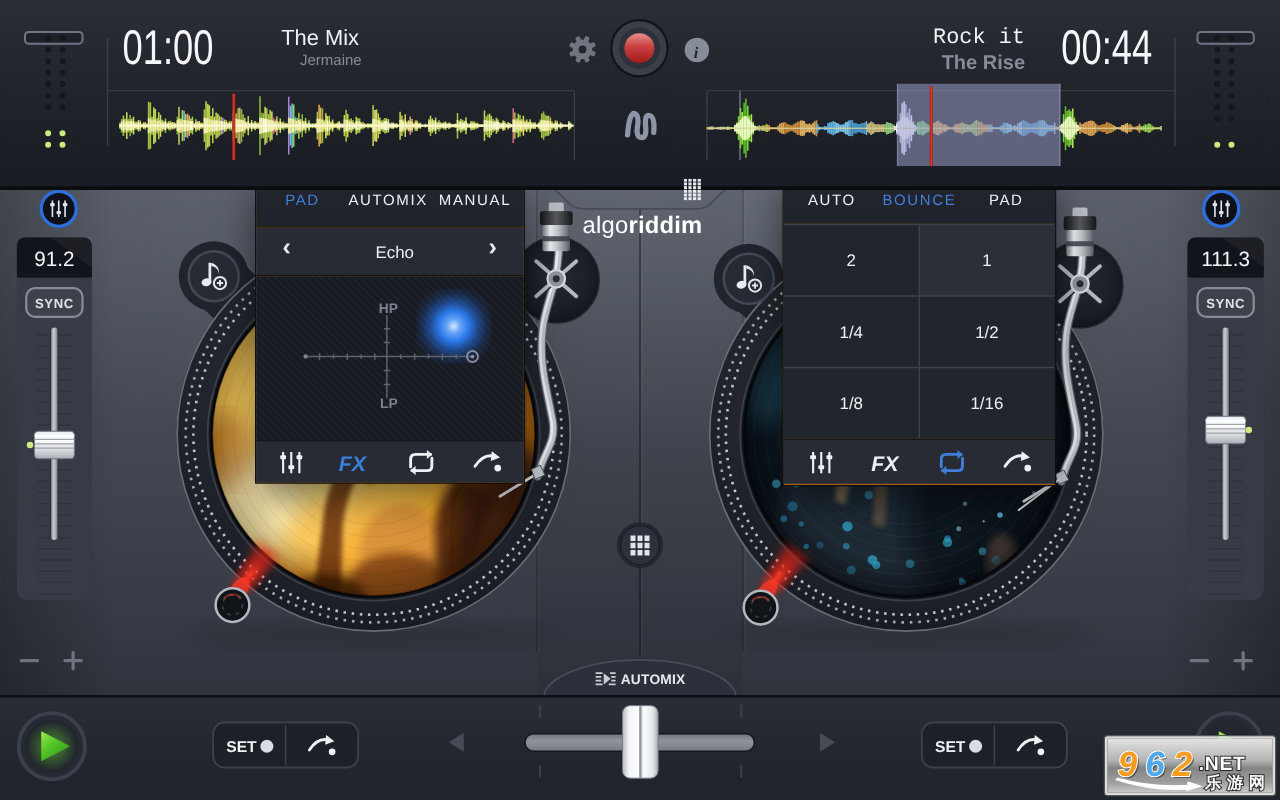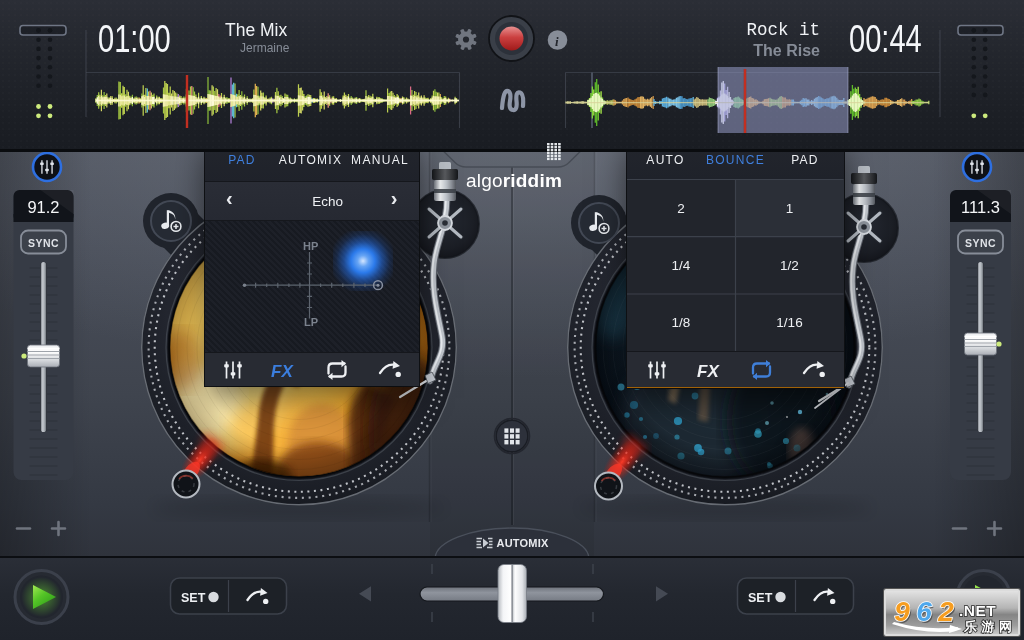--- a/index.html
+++ b/index.html
@@ -514,21 +514,21 @@
 </svg>
 
 <div class="abs panel" style="left:205px;top:138px;width:213.5px;height:248px;">
   <div class="tabrow" style="position:relative;">
     <div class="tab tabblue abs" style="left:0;width:74px;top:15px;">PAD</div>
     <div class="tab abs" style="left:69px;width:73px;top:15px;">AUTOMIX</div>
     <div class="tab abs" style="left:142px;width:66px;top:15px;">MANUAL</div>
   </div>
   <div style="position:relative;height:40px;background:linear-gradient(180deg,#2a2d36,#262932);border-top:1px solid #15171c;border-bottom:1px solid #15171c;">
     <div class="abs" style="left:21px;top:5px;color:#e8eaee;font-size:20px;font-weight:bold;">‹</div>
-    <div class="abs" style="left:16px;width:100%;top:12px;text-align:center;color:#eef0f3;font-size:13.5px;">Echo</div>
+    <div class="abs" style="left:4px;width:100%;top:12px;text-align:center;color:#eef0f3;font-size:13.5px;">Echo</div>
     <div class="abs" style="right:21px;top:5px;color:#e8eaee;font-size:20px;font-weight:bold;">›</div>
   </div>
   <div style="position:relative;height:131px;background:repeating-linear-gradient(45deg,#1d2028 0px,#1d2028 2.2px,#171a21 2.2px,#171a21 4.4px);overflow:hidden;">
     <div class="abs" style="left:128px;top:10px;width:60px;height:60px;background:radial-gradient(circle,#d4e6ff 0%,#66a4f4 13%,#2b7aeb 28%,rgba(37,110,228,0.55) 45%,rgba(30,92,200,0.2) 63%,rgba(30,92,200,0) 80%);"></div>
     <svg width="213" height="131" style="position:absolute;left:0;top:0;">
       <g stroke="#5d646e" stroke-width="1.2" fill="none">
         <path d="M39.5 64.2 H172.5"></path>
         <path d="M104.5 31 V97.5"></path>
         <path d="M50.6 61.7 V66.7 M61.7 62.4 V66 M72.8 61.7 V66.7 M83.9 62.4 V66 M94.9 61.7 V66.7 M115.6 62.4 V66 M126.7 61.7 V66.7 M137.8 62.4 V66 M148.9 61.7 V66.7 M160 62.4 V66"></path>
         <path d="M102 42 H107 M102 53 H107 M102 75.4 H107 M102 86.5 H107"></path>

